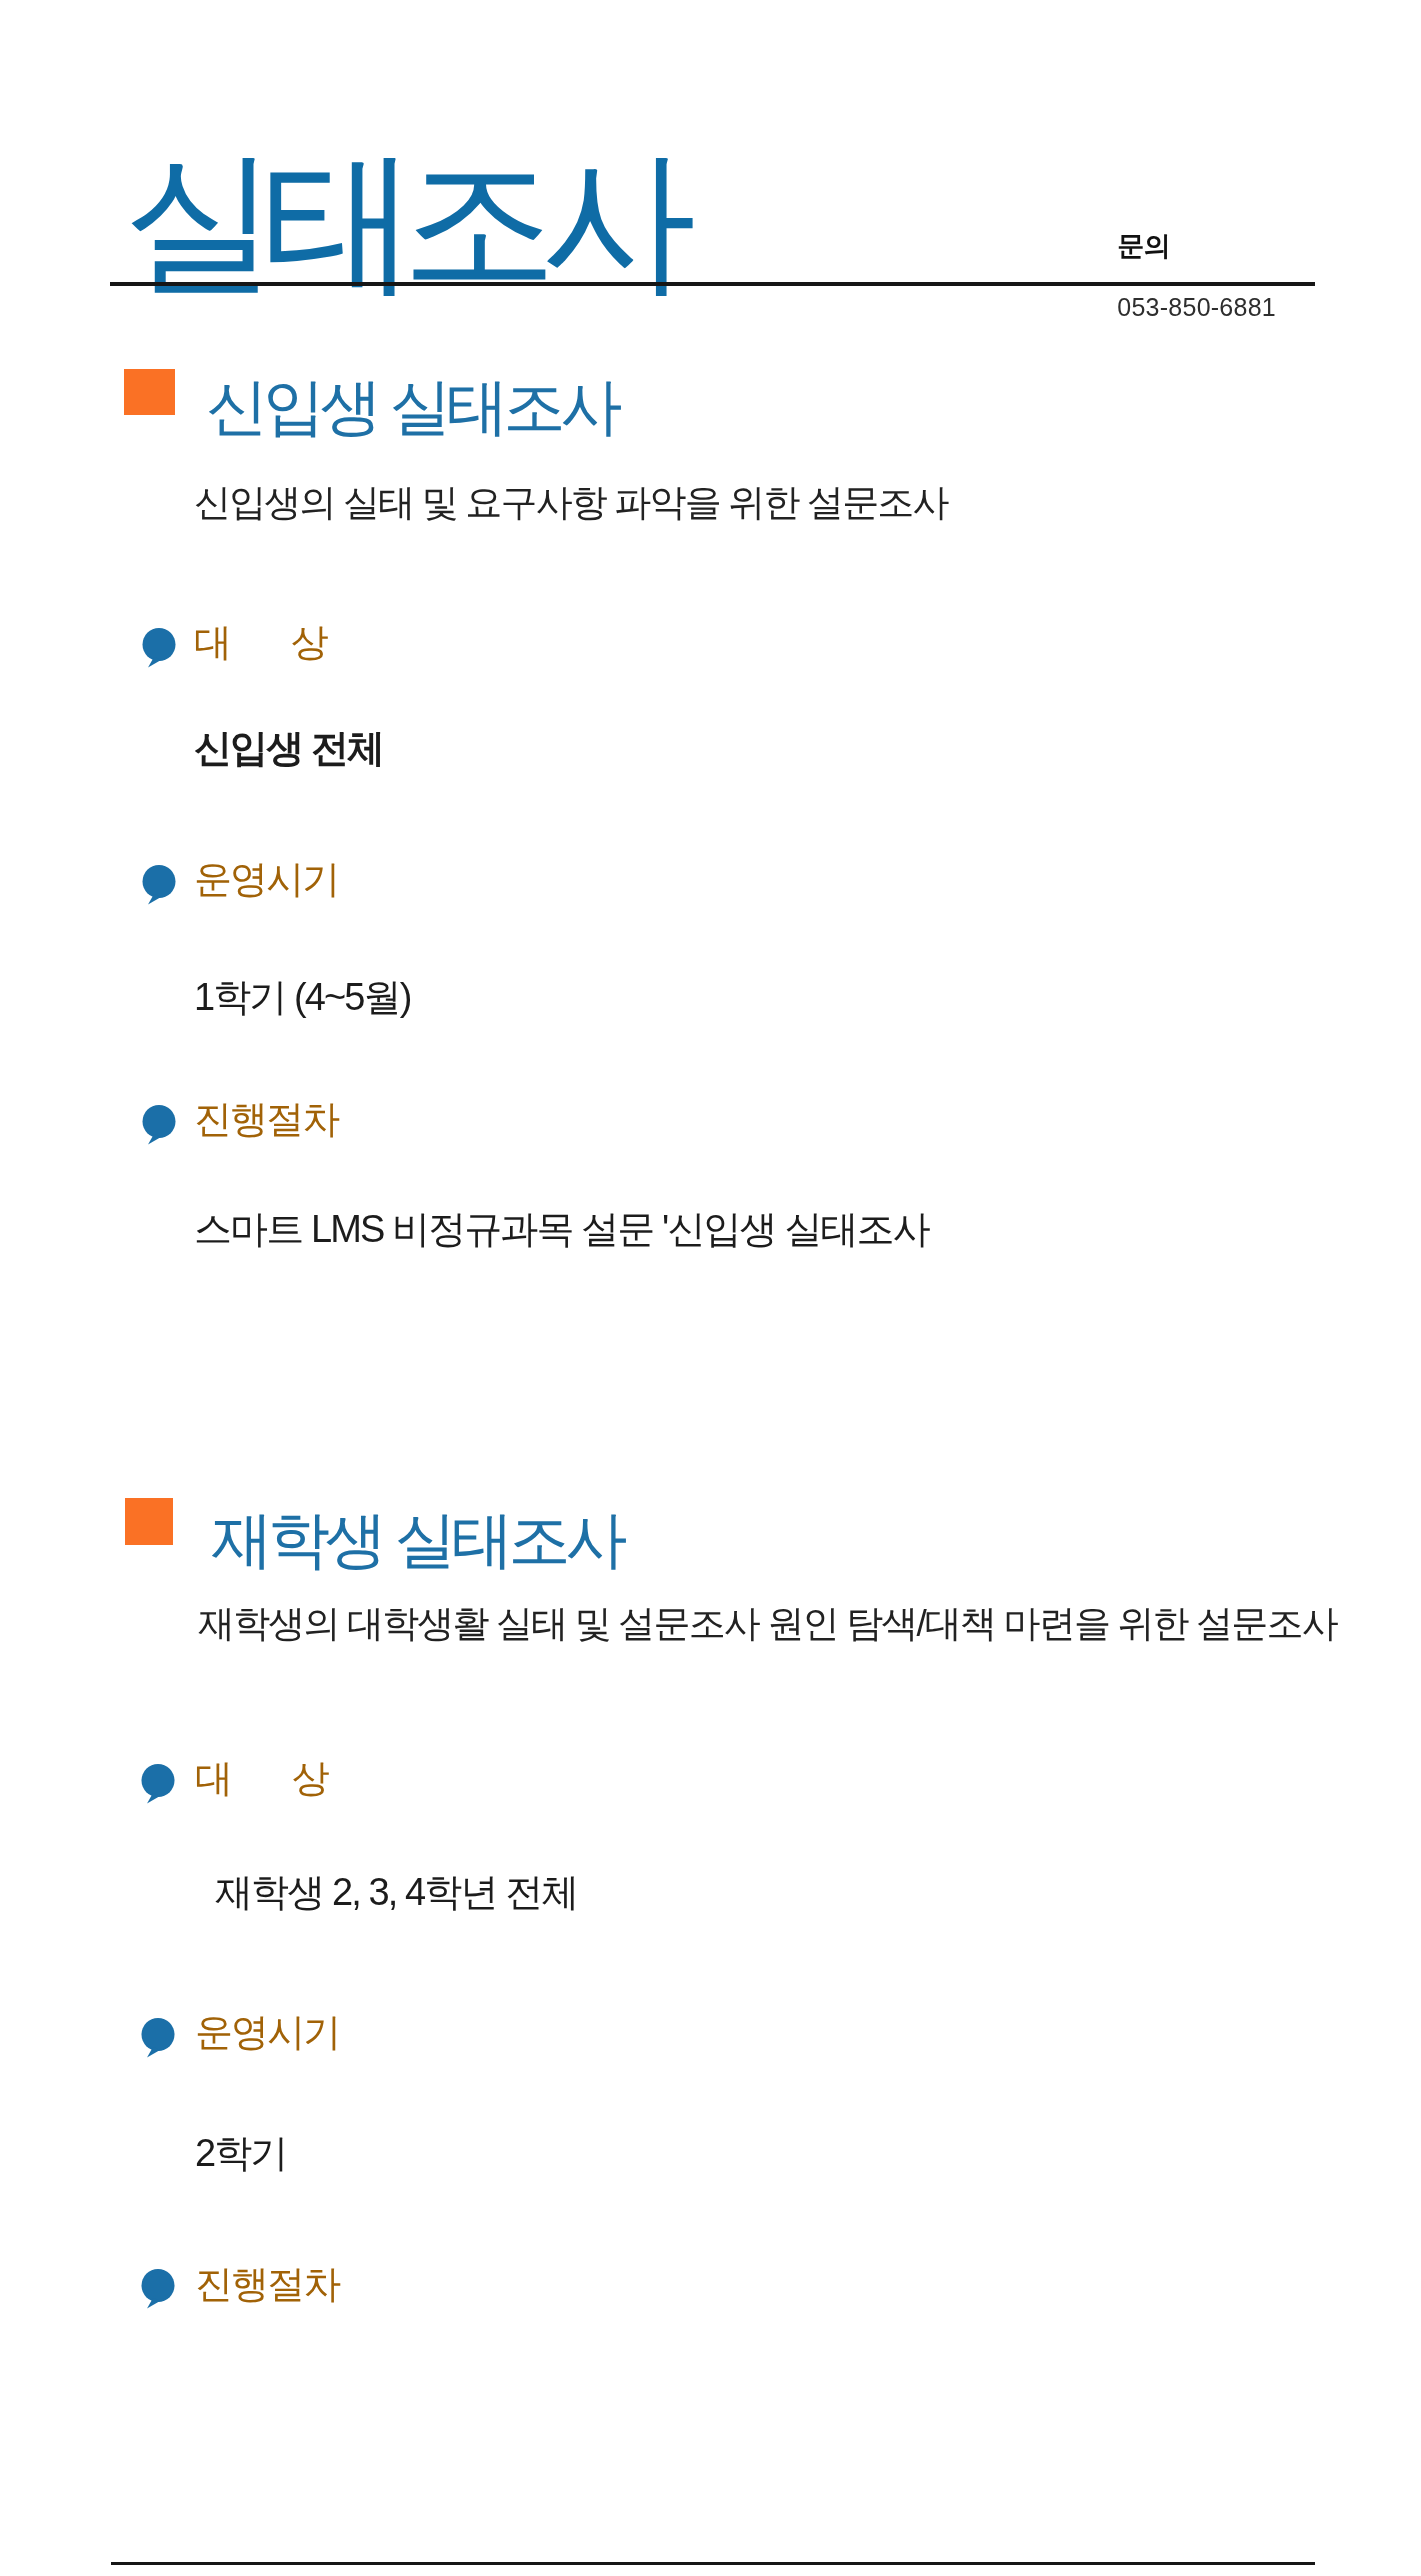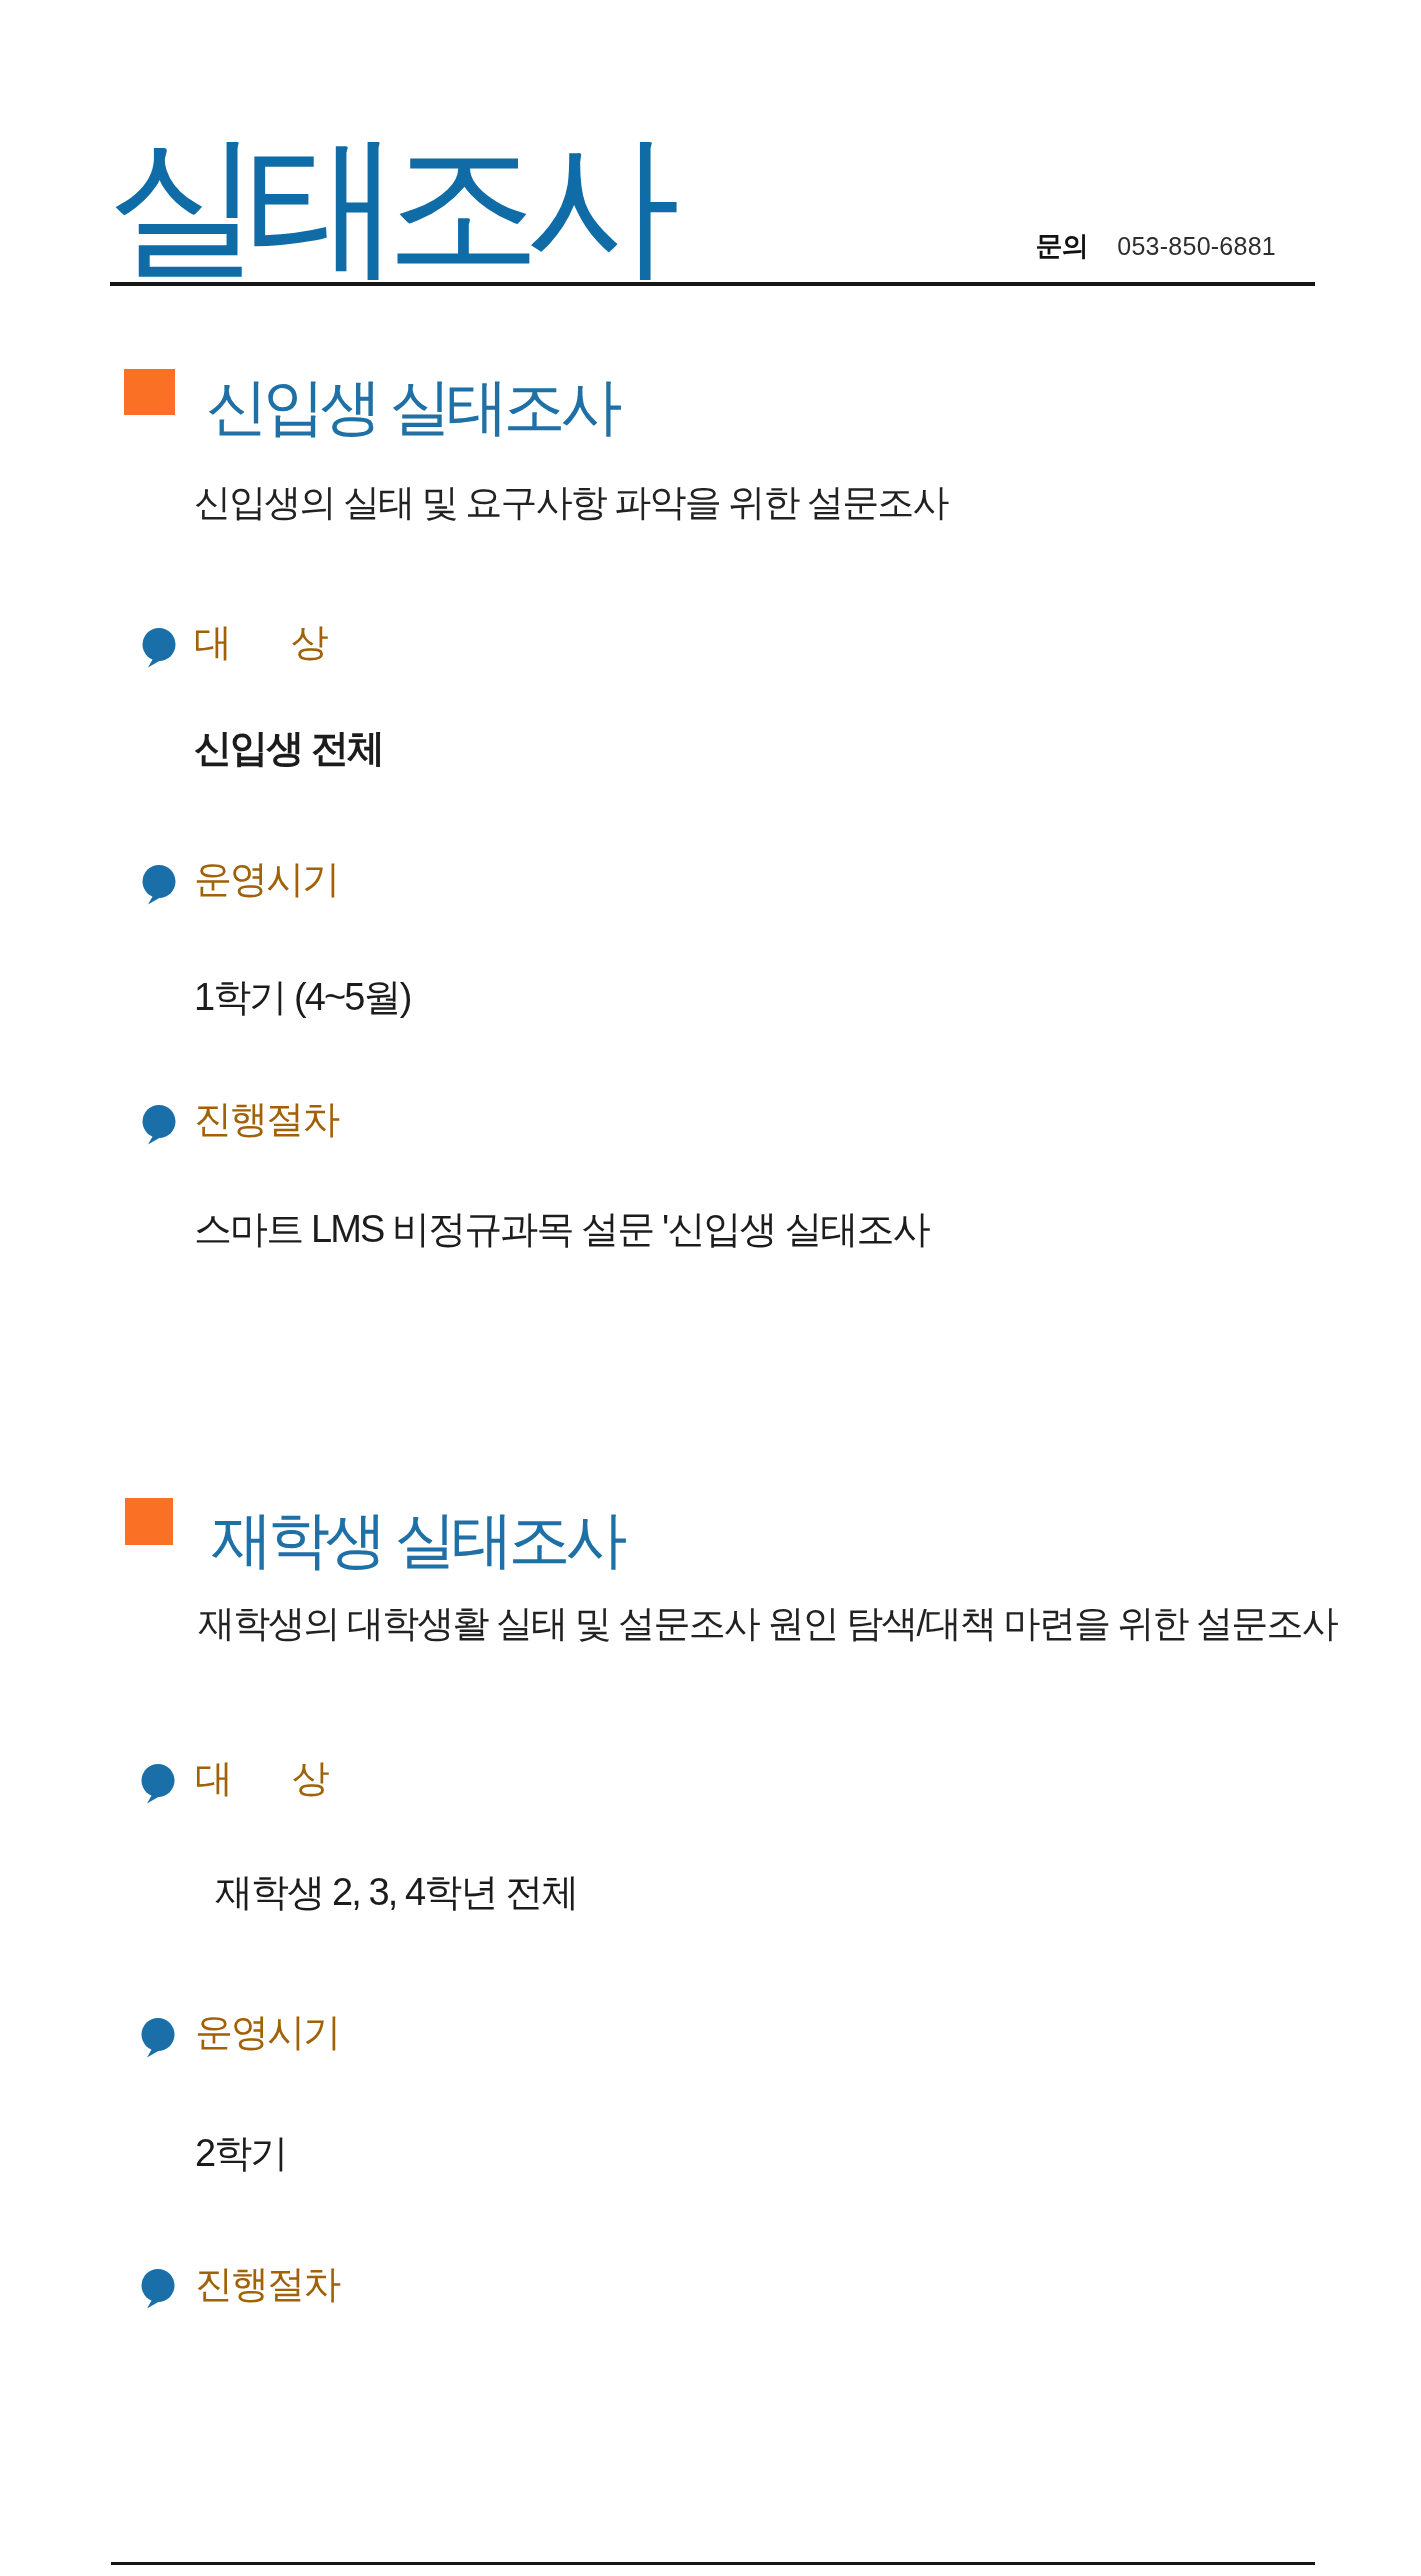--- a/index.html
+++ b/index.html
@@ -13,25 +13,25 @@
     color: #1c1c1c;
     overflow: hidden;
   }
   .abs { position: absolute; }
 
   
   .main-title {
     left: 107px; top: 127px;
     font-size: 155px; line-height: 1; font-weight: 500;
     color: #0F6CA6; letter-spacing: -0.10em; white-space: nowrap;
-    margin: 0;
+    margin: 16px;
   }
   .contact {
     right: 145px; top: 228px;
-    display: flex; align-items: baseline; gap: 29px; white-space: nowrap;
+    display: flex; align-items: baseline; gap: 29px; white-space: nowrap; flex-direction: column;
   }
   .contact-label { font-size: 27px; font-weight: 700; color: #111111; letter-spacing: -0.02em; }
   .contact-phone { font-size: 25px; font-weight: 400; color: #2e2e2e; letter-spacing: 0.01em; }
   .rule { background: #161616; }
   .header-rule { left: 110px; top: 282px; width: 1205px; height: 4.1px; }
 
   
   .section-square { width: 51px; height: 46px; background: #FA7125; }
   #s1-square { left: 124px; top: 369px; }
   #s2-square { left: 125px; top: 1498px; width: 48px; height: 47px; }

